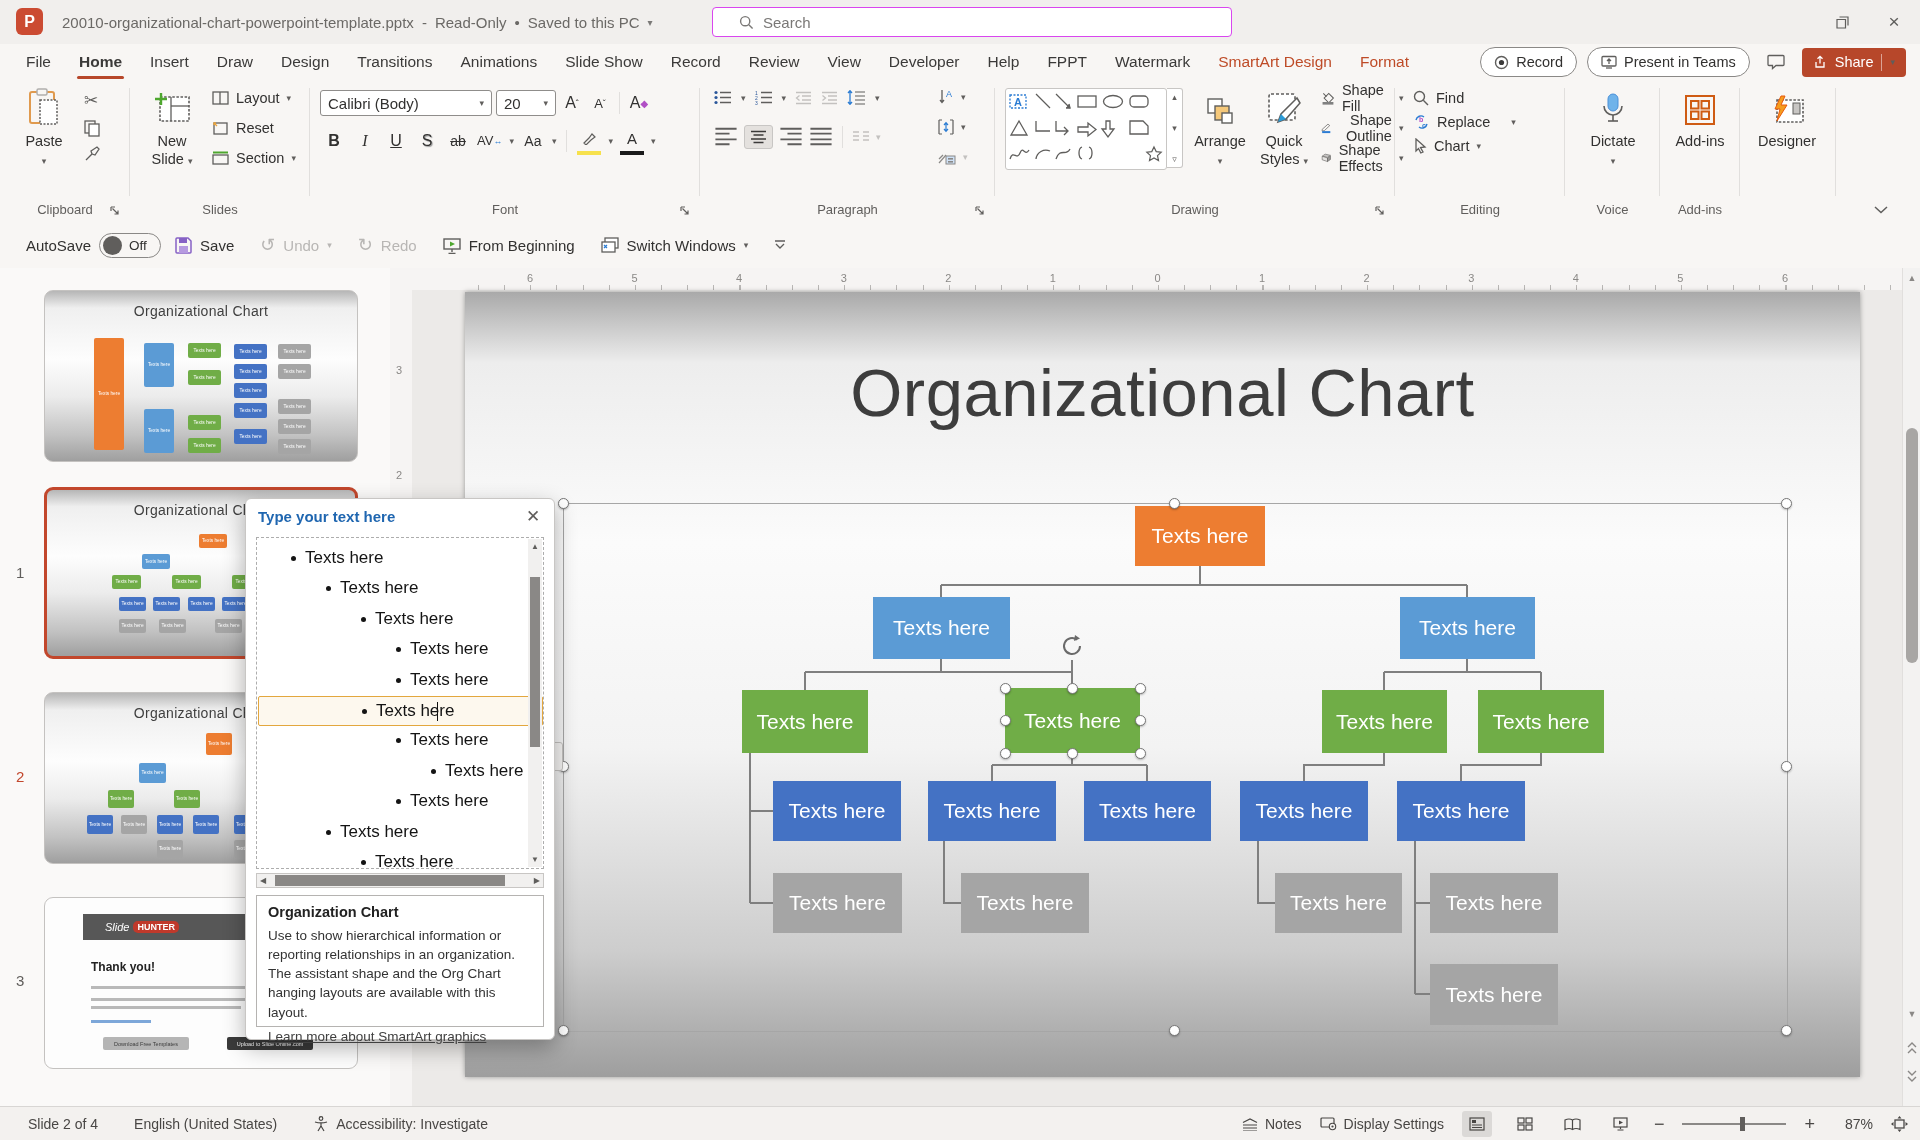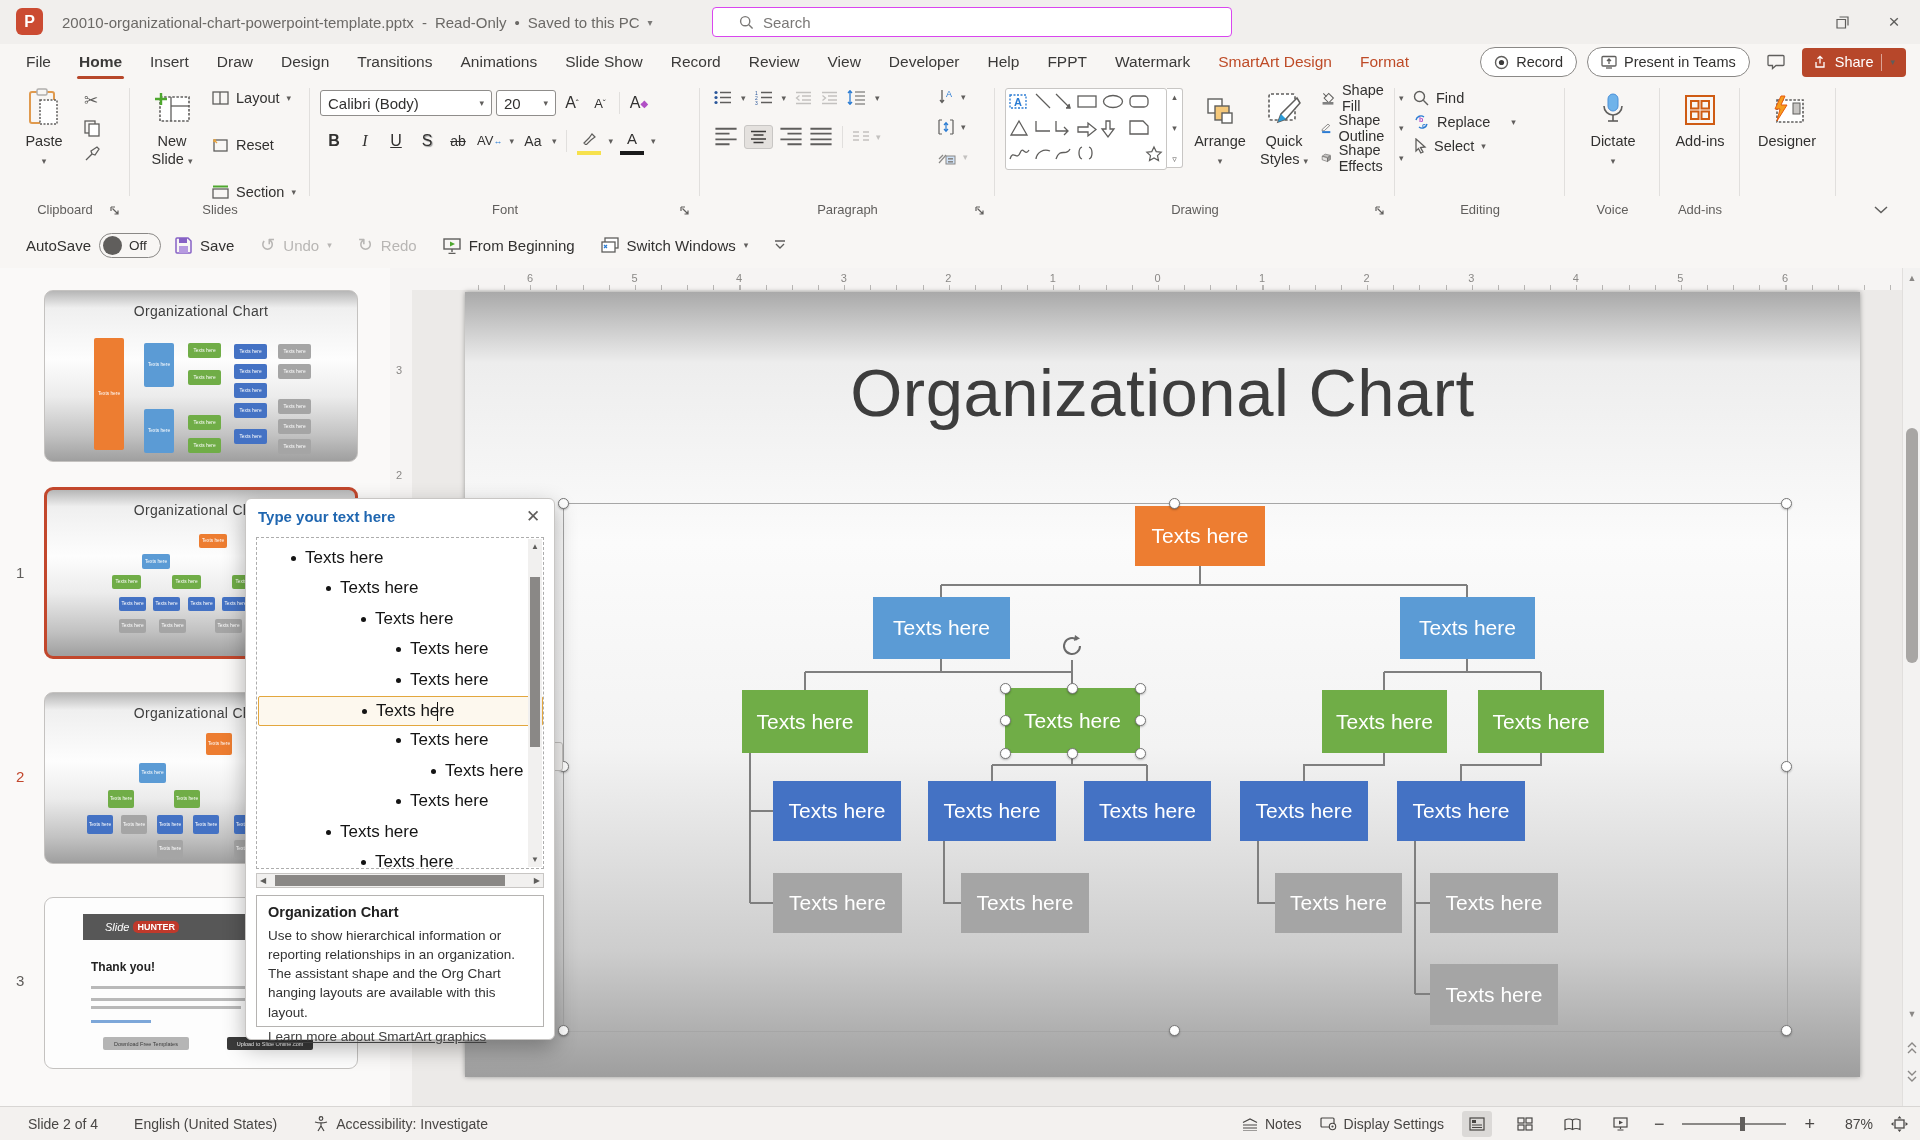--- a/index.html
+++ b/index.html
@@ -54,21 +54,21 @@
   .fbtn{min-width:24px;height:25px;display:flex;align-items:center;justify-content:center;font-size:16px;}
   .fsep{width:1px;height:22px;background:#e1dfdd;margin:0 3px;}
   .disab{color:#b8b6b4;}
   .selbox{background:#e4e1de;border:1px solid #c8c6c4;border-radius:3px;}
   .gallery{position:absolute;left:10px;top:8px;width:160px;height:80px;background:#fff;
            border:1px solid #c8c6c4;border-radius:3px;}
   .galscroll{position:absolute;left:172px;top:8px;width:16px;height:80px;border:1px solid #c8c6c4;
              border-left:none;border-radius:0 3px 3px 0;display:flex;flex-direction:column;
              align-items:center;justify-content:space-between;padding:3px 0;box-sizing:border-box;
              color:#605e5c;font-size:9px;background:#fff;}
-  .stackcol{position:absolute;display:flex;flex-direction:column;gap:20px;}
+  .stackcol{position:absolute;display:flex;flex-direction:column;gap:3px;}
   .stackitem{display:flex;align-items:center;gap:7px;height:27px;}
   
   .qat{position:absolute;left:0;top:222px;width:1920px;height:46px;background:#f8f6f4;
        border-bottom:1px solid #cecccb;display:flex;align-items:center;font-size:15px;color:#323130;}
   .qat>*{margin-right:26px;display:flex;align-items:center;gap:8px;}
   .toggle{width:62px;height:25px;border:1px solid #8a8886;border-radius:13px;display:flex;
           align-items:center;gap:7px;padding:0 3px;box-sizing:border-box;}
   .knob{width:19px;height:19px;border-radius:50%;background:#605e5c;}
   
   .thumbs{position:absolute;left:0;top:268px;width:390px;height:838px;background:#faf9f8;
@@ -520,21 +520,21 @@
       <div class="stackcol" style="left:326px;top:6px;gap:6px;">
         <div class="stackitem" style="height:24px;">
           <svg width="18" height="17" viewBox="0 0 18 17">
             <path d="M4 8l6-6 6 6-6 6z" fill="none" stroke="#5f5e5c" stroke-width="1.3"></path>
               <path d="M3 2l4 4" stroke="#5f5e5c" stroke-width="1.3"></path>
             <rect x="2" y="13" width="14" height="3.4" fill="#808080"></rect>
           </svg>
           <span>Shape Fill</span>
           <span class="chev">▾</span>
         </div>
-        <div class="stackitem" style="height:24px;">
+        <div class="stackitem" style="height:24px;text-align:right;">
           <svg width="18" height="17" viewBox="0 0 18 17">
             <path d="M2 10L12 1l3 2.5L6 12l-4 1z" fill="none" stroke="#5f5e5c" stroke-width="1.2"></path>
             <rect x="2" y="13" width="14" height="3.4" fill="#2b7cd3"></rect>
           </svg>
           <span>Shape Outline</span>
           <span class="chev">▾</span>
         </div>
         <div class="stackitem" style="height:24px;">
           <svg width="18" height="16" viewBox="0 0 18 16">
             <path d="M2 5l5-3.5 9 2-5 3.5z" fill="#c8c6c4" stroke="#5f5e5c"></path>
@@ -568,21 +568,21 @@
             <text x="6" y="8" font-size="7" fill="#b14fc5" font-weight="bold">b</text>
               <text x="9" y="14" font-size="7" fill="#2b7cd3" font-weight="bold">c</text>
           </svg>
           <span>Replace</span>
           <span class="chev" style="margin-left:14px;">▾</span>
         </div>
         <div class="stackitem" style="height:24px;">
           <svg width="14" height="16" viewBox="0 0 14 16">
             <path d="M3 1l9 8-4.5.5L10 14l-2.2 1-2.3-4.5L3 13z" fill="none" stroke="#5f5e5c" stroke-width="1.3"></path>
           </svg>
-          <span>Select</span>
+          <span>Chart</span>
           <span class="chev">▾</span>
         </div>
       </div>
       <div class="glabel">Editing</div>
     </div>
 
     <div class="rgroup" style="left:1565px;width:95px;">
       <div class="bigbtn" style="left:18px;">
         <div class="bicon">
           <svg width="26" height="34" viewBox="0 0 26 34">

